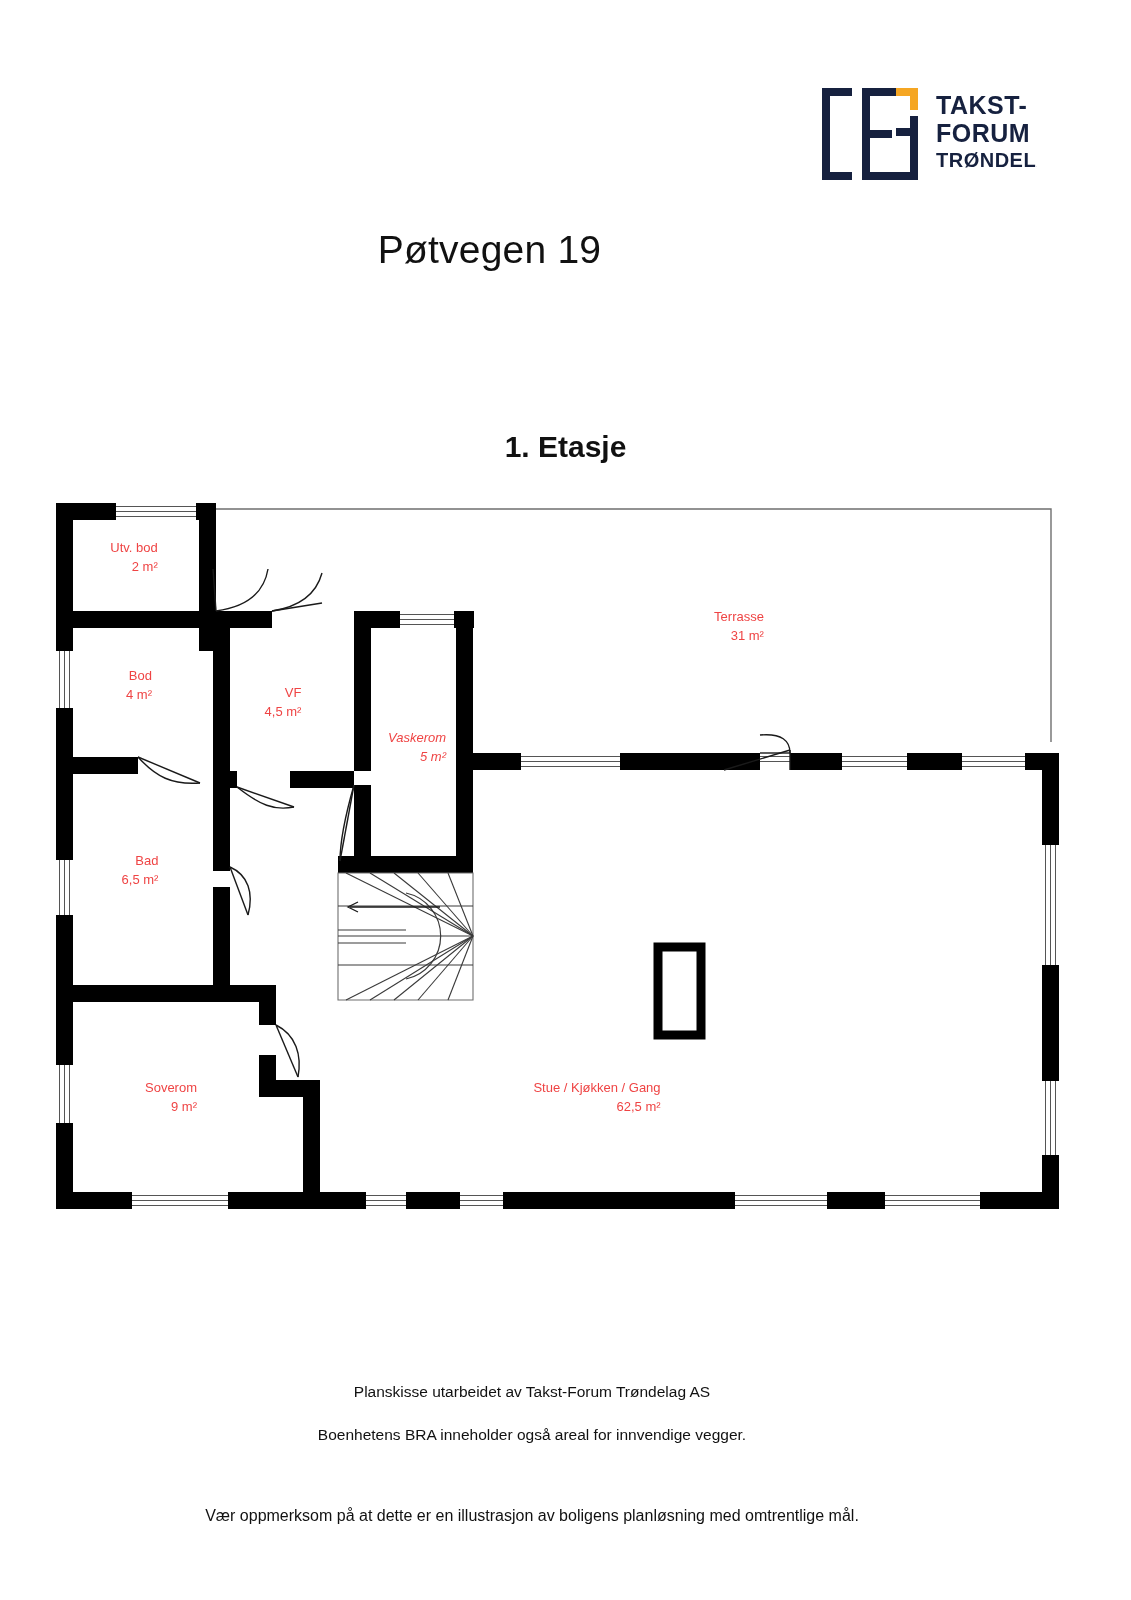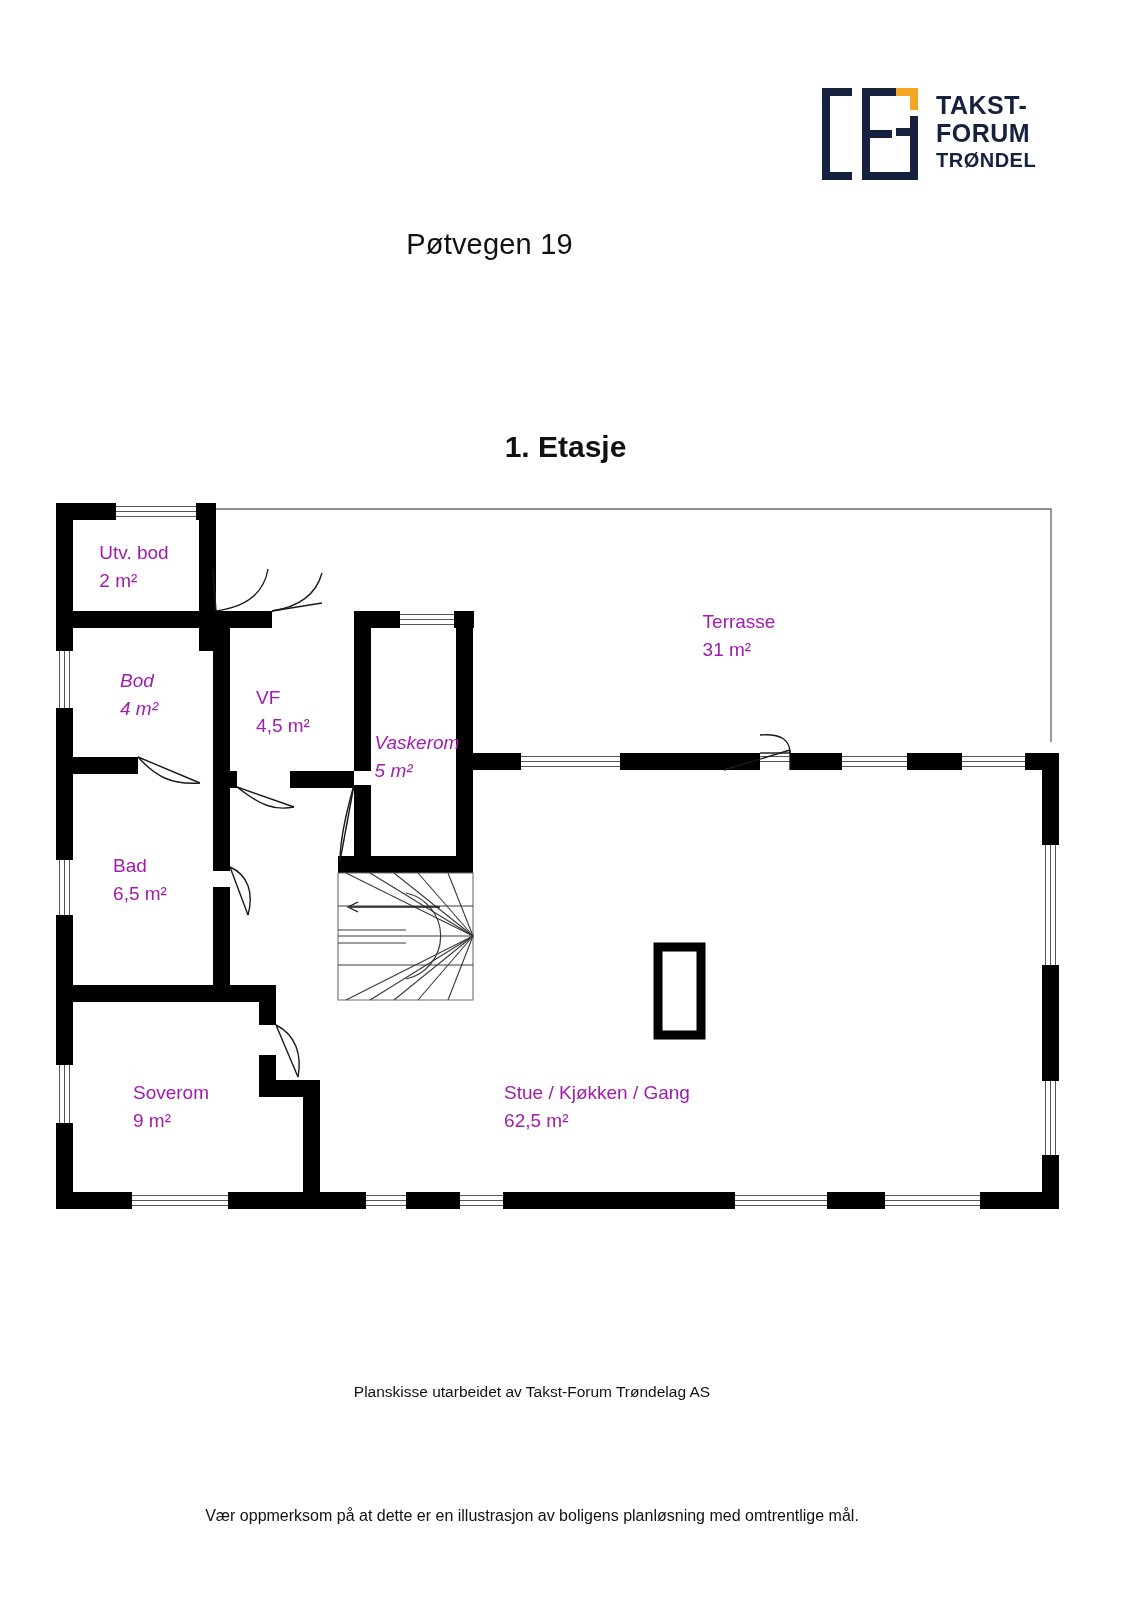--- a/index.html
+++ b/index.html
@@ -25,21 +25,21 @@
     height: 100px;
   }
 
   
   #page-title {
     position: absolute;
     left: 0;
     top: 228px;
     width: 979px;
     text-align: center;
-    font-size: 29px;
+    font-size: 39px;
     font-weight: 400;
     letter-spacing: 0.2px;
     color: #111111;
   }
   #floor-title {
     position: absolute;
     left: 0;
     top: 430px;
     width: 1131px;
     text-align: center;
@@ -53,24 +53,24 @@
     position: absolute;
     left: 50px;
     top: 495px;
     width: 1025px;
     height: 745px;
   }
 
   
   .room-label {
     position: absolute;
-    text-align: left;
-    font-size: 19px;
+    text-align: right;
+    font-size: 13px;
     line-height: 1.45;
-    color: #a21caf;
+    color: #ef4444;
     white-space: nowrap;
     transform: translateX(-50%);
   }
   .room-label .rl-name { display: block; }
   .room-label .rl-area { display: block; }
 
   
   .footer-block {
     position: absolute;
     left: 0;
@@ -387,21 +387,21 @@
       <rect x="608" y="452" width="43" height="88" fill="#ffffff" stroke="#000000" stroke-width="9"></rect>
     </g>
   </svg>
 
   
   <div class="room-label" style="left:84px; top:44px;">
     <span class="rl-name">Utv. bod</span>
     <span class="rl-area">2 m²</span>
   </div>
 
-  <div class="room-label" style="left:89px; top:172px;font-style:italic;">
+  <div class="room-label" style="left:89px; top:172px;">
     <span class="rl-name">Bod</span>
     <span class="rl-area">4 m²</span>
   </div>
 
   <div class="room-label" style="left:233px; top:189px;">
     <span class="rl-name">VF</span>
     <span class="rl-area">4,5 m²</span>
   </div>
 
   <div class="room-label" style="left:367px; top:234px;font-style:italic;">
@@ -428,17 +428,18 @@
     <span class="rl-name">Stue / Kjøkken / Gang</span>
     <span class="rl-area">62,5 m²</span>
   </div>
 </div>
 
 <div class="footer-block" id="footer-credit">
   <span class="fline">Planskisse utarbeidet av Takst-Forum Trøndelag AS</span>
 </div>
 
 <div class="footer-block" id="footer-bra">
+  <span class="fline">Boenhetens BRA inneholder også areal for innvendige vegger.</span>
 </div>
 
 <div class="footer-block" id="footer-note">
   <span class="fline">Vær oppmerksom på at dette er en illustrasjon av boligens planløsning med omtrentlige mål.</span>
 </div>
 
 </body></html>

